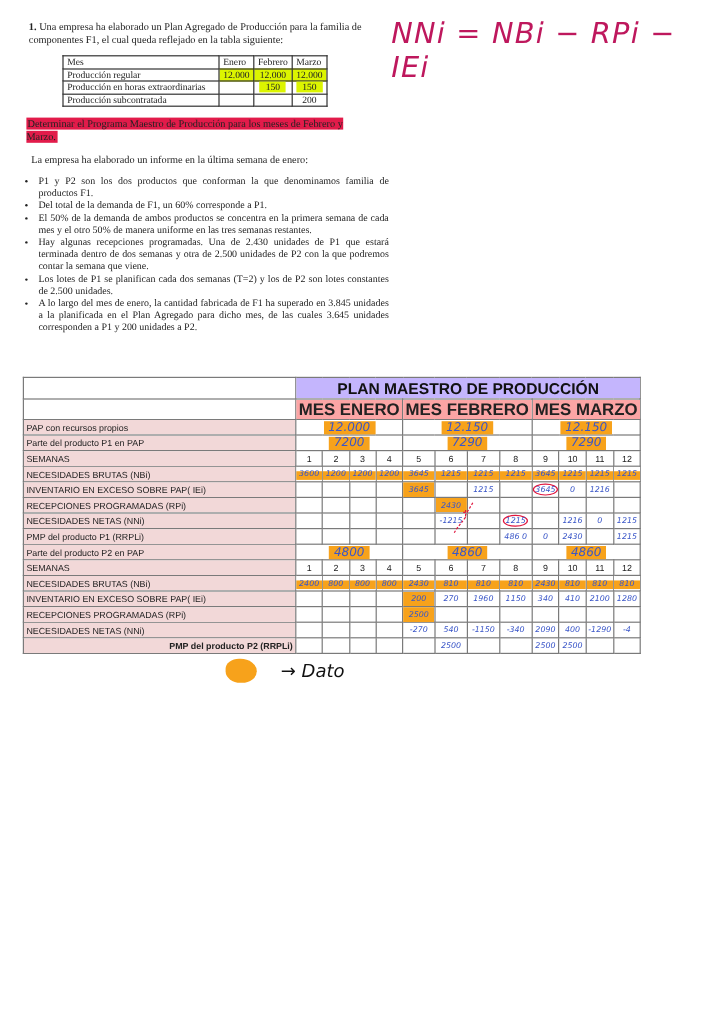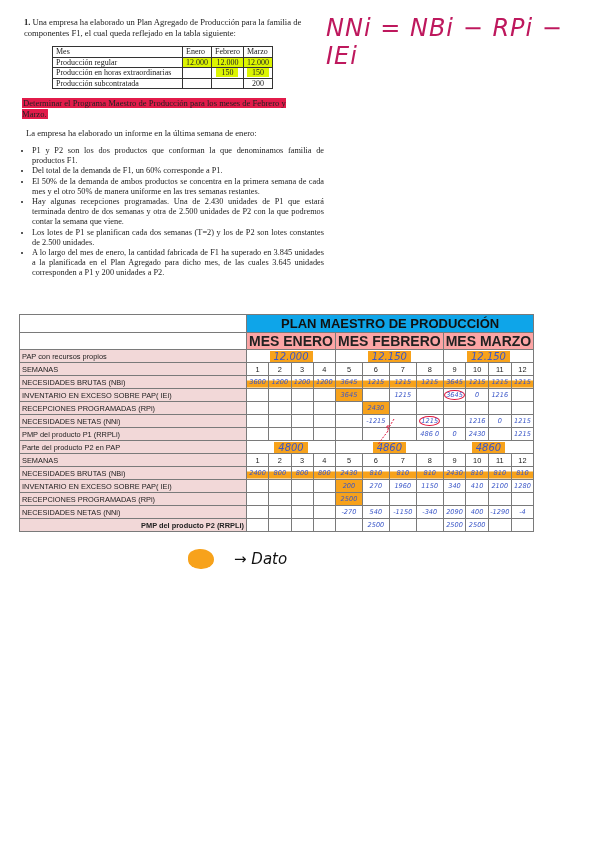--- a/index.html
+++ b/index.html
@@ -14,21 +14,21 @@
   .task{left:22px;top:98px;width:290px;font-size:8.6px;line-height:10.5px;}
   .task span{background:#e21b4a;padding:0 1px;}
   .report-intro{left:26px;top:128px;font-size:8.6px;}
   ul.bul{position:absolute;left:22px;top:146px;width:292px;margin:0;padding:0 0 0 10px;font-size:8.3px;line-height:10.2px;text-align:justify;}
   ul.bul li{margin:0;padding:0;}
   .formula{left:326px;top:14px;font-family:"DejaVu Sans",sans-serif;font-size:24px;color:#be185d;font-style:italic;letter-spacing:1px;}
   
   table.pmp{position:absolute;left:19px;top:314px;border-collapse:collapse;font-family:"Liberation Sans",sans-serif;font-size:7.4px;table-layout:fixed;}
   table.pmp td{border:1px solid #7a7a7a;height:12px;padding:0 2px;white-space:nowrap;overflow:visible;position:relative;}
   table.pmp td.lbl{background:#f2d8d8;width:222px;}
-  table.pmp td.title{background:#0ea5e9;text-align:center;font-weight:bold;font-size:13px;height:17px;color:#111;}
+  table.pmp td.title{background:#c4b5fd;text-align:center;font-weight:bold;font-size:13px;height:17px;color:#111;}
   table.pmp td.month{background:#fca5a5;text-align:center;font-weight:bold;font-size:14px;}
   table.pmp td.wk{text-align:center;width:21px;padding:0;}
   table.pmp td.c{text-align:center;padding:0;font-family:"DejaVu Sans",sans-serif;font-size:6.6px;color:#3a56c8;font-style:italic;}
   table.pmp td.c.or{background:#f7a21b;color:#3a56c8;}
   table.pmp td.c.or-part{background:linear-gradient(#fff 0,#fff 30%,#f7a21b 30%,#f7a21b 90%,#fff 90%);}
   table.pmp td.bigval{text-align:center;font-family:"DejaVu Sans",sans-serif;font-style:italic;font-size:10px;color:#3a56c8;}
   .mark{background:#f7a21b;padding:0 4px;}
   .bold{font-weight:bold;text-align:right;}
   .circle{border:1px solid #e0163e;border-radius:50%;padding:0 1px;}
   .legend{left:188px;top:549px;display:flex;align-items:center;gap:20px;}
@@ -102,20 +102,26 @@
     <td class="month" colspan="4">MES FEBRERO</td>
     <td class="month" colspan="4">MES MARZO</td>
   </tr>
   <tr>
     <td class="lbl">PAP con recursos propios</td>
     <td class="bigval" colspan="4"><span class="mark">12.000</span></td>
     <td class="bigval" colspan="4"><span class="mark">12.150</span></td>
     <td class="bigval" colspan="4"><span class="mark">12.150</span></td>
   </tr>
   <tr>
+    <td class="lbl">Parte del producto P1 en PAP</td>
+    <td class="bigval" colspan="4"><span class="mark">7200</span></td>
+    <td class="bigval" colspan="4"><span class="mark">7290</span></td>
+    <td class="bigval" colspan="4"><span class="mark">7290</span></td>
+  </tr>
+  <tr>
     <td class="lbl">SEMANAS</td>
     <td class="wk">1</td>
     <td class="wk">2</td>
     <td class="wk">3</td>
     <td class="wk">4</td>
     <td class="wk">5</td>
     <td class="wk">6</td>
     <td class="wk">7</td>
     <td class="wk">8</td>
     <td class="wk">9</td>

